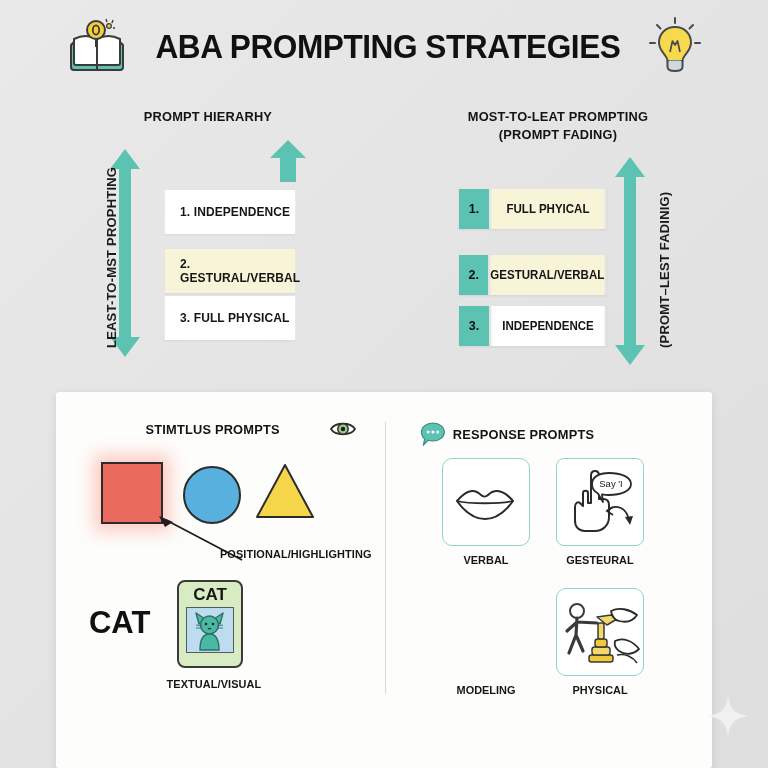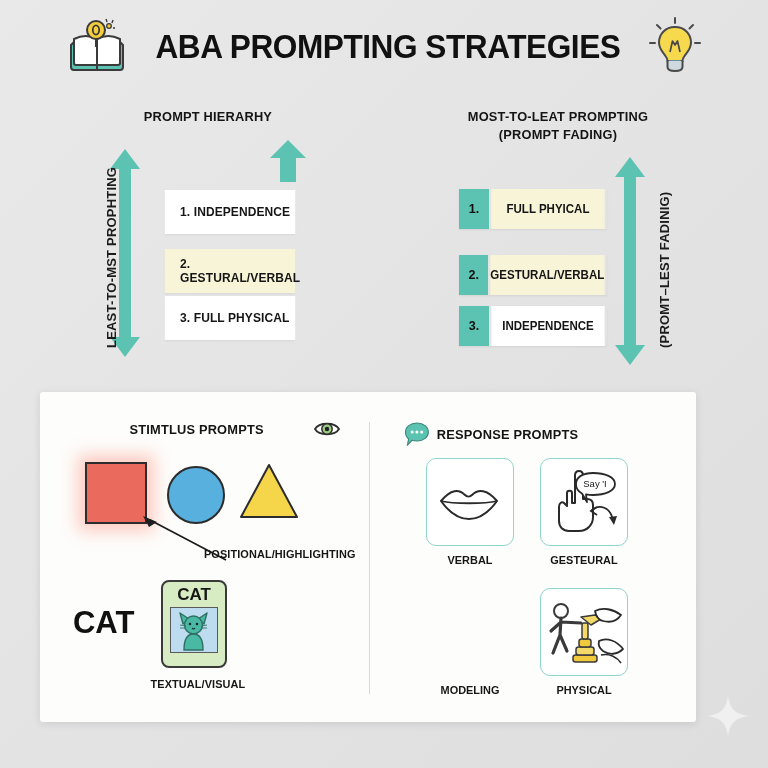--- a/index.html
+++ b/index.html
@@ -116,22 +116,22 @@
     font-weight: 700;
     color: #151515;
     transform: scaleX(0.96);
   }
   .frow.cream .lbl { background: #f8f4d8; }
   .frow.white .lbl { background: #ffffff; }
 
   
   .panel {
     position: absolute;
-    left: 40px; top: 392px;
-    width: 656px; height: 330px;
+    left: 56px; top: 392px;
+    width: 656px; height: 376px;
     background: #fdfdfb;
     border-radius: 3px;
     box-shadow: 0 2px 8px rgba(0,0,0,0.10);
   }
   .panel-divider {
     position: absolute;
     left: 329px; top: 30px;
     width: 1px; height: 272px;
     background: #d8d8d8;
   }
@@ -383,21 +383,21 @@
     </div>
 
     <div class="rcard" style="left:386px; top:66px;">
       <svg width="86" height="86" viewBox="0 0 86 86">
         <path d="M14 42 C24 30 32 30 38 36 C40 38 43 38 45 36 C51 30 60 30 70 42 C60 56 50 60 42 60 C34 60 24 56 14 42 Z" fill="#fff" stroke="#2a2a2a" stroke-width="2" stroke-linejoin="round"></path>
         <path d="M14 42 C26 45 58 45 70 42" fill="none" stroke="#2a2a2a" stroke-width="1.8"></path>
       </svg>
     </div>
     <div class="rlabel" style="left:380px; top:162px;">VERBAL</div>
 
-    <div class="rcard" style="left:500px; top:66px;">
+    <div class="rcard" style="left:500px; top:66px;border-radius:8px;">
       <svg width="86" height="86" viewBox="0 0 86 86">
         <path d="M38 12 C40.5 12 42 14 42 16.5 L42 40 L46 40 C50 40 52 42 52 46 L52 58 C52 66 46 72 38 72 L28 72 C22 72 18 68 18 62 L18 48 C18 44 21 42 23 44 L26 47 L26 34 C26 31 31 31 31 34 L31 44 L34 44 L34 16.5 C34 14 35.5 12 38 12 Z" fill="#fff" stroke="#2a2a2a" stroke-width="2" stroke-linejoin="round"></path>
         <path d="M52 14 C64 14 74 18 74 25 C74 32 64 36 52 36 C49 36 47 35.7 45 35.3 L46 43 L41 34.5 C37 32.5 35 29 35 25 C35 18 42 14 52 14 Z" fill="#fff" stroke="#2a2a2a" stroke-width="1.8" stroke-linejoin="round"></path>
         <text x="54" y="28" font-family="'Liberation Sans',sans-serif" font-size="9.5" fill="#1a1a1a" text-anchor="middle">Say 'I</text>
         <path d="M50 52 C58 44 70 48 72 62" fill="none" stroke="#2a2a2a" stroke-width="1.8"></path>
         <path d="M68 58 L73 66 L76 57 Z" fill="#2a2a2a"></path>
         <path d="M56 48 L50 52 L56 56" fill="none" stroke="#2a2a2a" stroke-width="1.8"></path>
       </svg>
     </div>
     <div class="rlabel" style="left:494px; top:162px;">GESTEURAL</div>

